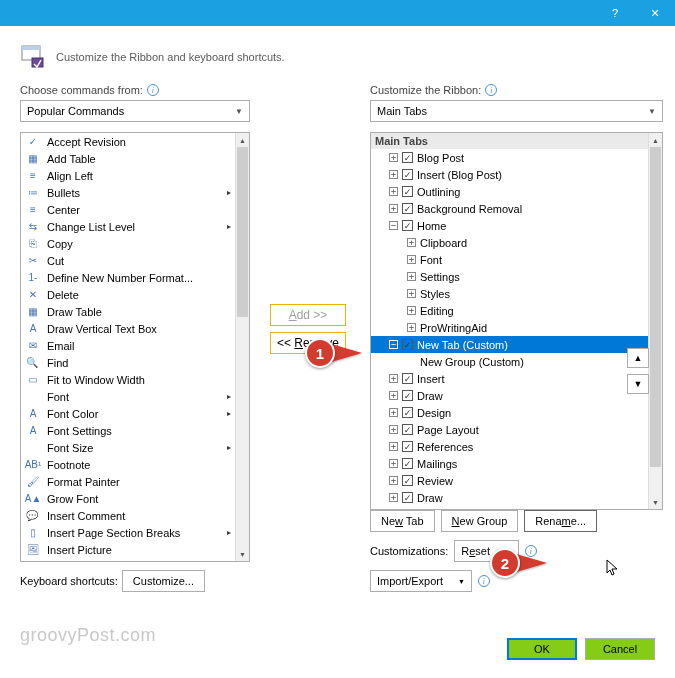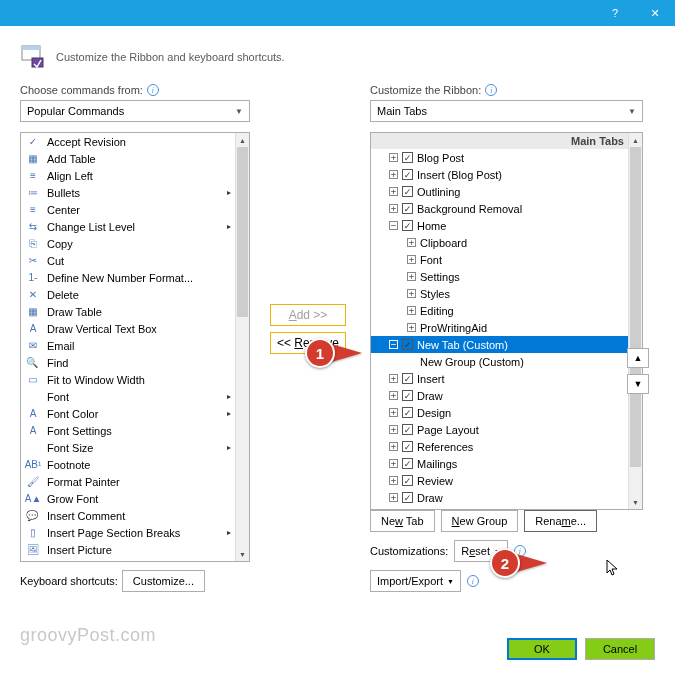--- a/index.html
+++ b/index.html
@@ -1,19 +1,19 @@
 <!DOCTYPE html>
 <html><head>
 <meta charset="utf-8">
 <style>
 * { box-sizing: border-box; margin: 0; padding: 0; }
 body { font-family: "Segoe UI", Tahoma, sans-serif; font-size: 11px; background: #fff; width: 675px; height: 678px; position: relative; overflow: hidden; }
 .titlebar { height: 26px; background: #1ba1e2; display: flex; justify-content: flex-end; align-items: center; padding-right: 0; }
 .titlebar .btn { width: 40px; height: 26px; display: flex; align-items: center; justify-content: center; color: #fff; cursor: default; }
-.content { padding: 18px 32px 10px 20px; text-align: right; }
+.content { padding: 18px 12px 10px 20px; }
 .header { display: flex; align-items: center; gap: 10px; margin-bottom: 14px; }
 .header-icon { width: 26px; height: 26px; position: relative; }
 .header-text { color: #5a5a5a; }
 .columns { display: flex; gap: 20px; }
 .col-left { width: 230px; }
 .col-mid { width: 80px; padding-top: 220px; }
 .col-right { flex: 1; }
 .label-row { margin-bottom: 4px; color: #444; display: flex; align-items: center; gap: 4px; }
 .info-icon { display: inline-flex; width: 12px; height: 12px; border: 1px solid #4a90d9; border-radius: 50%; color: #4a90d9; align-items: center; justify-content: center; font-size: 8px; font-style: italic; font-family: serif; }
 .dropdown { width: 100%; height: 22px; border: 1px solid #adadad; background: #fff; padding: 2px 6px; display: flex; justify-content: space-between; align-items: center; margin-bottom: 10px; }
@@ -33,21 +33,21 @@
 .expander { width: 9px; height: 9px; border: 1px solid #888; display: flex; align-items: center; justify-content: center; font-size: 9px; line-height: 1; color: #555; margin-right: 4px; font-family: monospace; }
 .checkbox { width: 11px; height: 11px; border: 1px solid #555; margin-right: 4px; display: flex; align-items: center; justify-content: center; font-size: 9px; color: #333; }
 .mid-btn { width: 76px; height: 22px; border: 1px solid #eab308; background: #fff; margin-bottom: 6px; display: flex; align-items: center; justify-content: center; font-size: 12px; }
 .mid-btn.disabled { color: #a0a0a0; }
 .tab-buttons { display: flex; gap: 6px; margin-top: 0; }
 .small-btn { height: 22px; border: 1px solid #adadad; background: #fff; padding: 0 10px; display: flex; align-items: center; justify-content: center; font-size: 11px; }
 .reorder-btns { position: absolute; right: 26px; top: 348px; display: flex; flex-direction: column; gap: 6px; }
 .reorder-btn { width: 22px; height: 20px; border: 1px solid #adadad; background: #fff; display: flex; align-items: center; justify-content: center; font-size: 9px; }
 .kb-row { display: flex; align-items: center; gap: 4px; margin-top: 8px; }
 .custom-row { display: flex; align-items: center; gap: 6px; margin-top: 8px; font-size: 11px; }
-.dropdown-btn { height: 22px; border: 1px solid #adadad; background: #fff; padding: 0 6px; display: flex; align-items: center; gap: 4px; }
+.dropdown-btn { height: 22px; border: 1px solid #adadad; background: #fff; padding: 0 6px; display: flex; align-items: center; gap: 15px; }
 .dropdown-btn .arrow { font-size: 7px; }
 .footer { position: absolute; bottom: 18px; right: 20px; display: flex; gap: 8px; }
 .footer-btn { width: 70px; height: 22px; border: 1px solid #adadad; background: #84cc16; display: flex; align-items: center; justify-content: center; }
 .footer-btn.primary { border: 1px solid #0078d7; box-shadow: inset 0 0 0 1px #0078d7; }
 .watermark { position: absolute; bottom: 32px; left: 20px; font-size: 18px; color: #c8c8c8; font-weight: 300; letter-spacing: 0.5px; }
 .bubble { position: absolute; width: 30px; height: 30px; background: #d23b2e; border-radius: 50%; border: 2px solid #fff; display: flex; align-items: center; justify-content: center; color: #fff; font-weight: bold; font-size: 15px; box-shadow: 0 1px 3px rgba(0,0,0,0.4); }
 .bubble-arrow { position: absolute; width: 0; height: 0; border-top: 10px solid transparent; border-bottom: 10px solid transparent; border-left: 34px solid #d23b2e; filter: drop-shadow(0 1px 1px rgba(0,0,0,0.3)); }
 .cursor { position: absolute; width: 14px; height: 18px; }
 u { text-decoration: underline; }
 </style>

